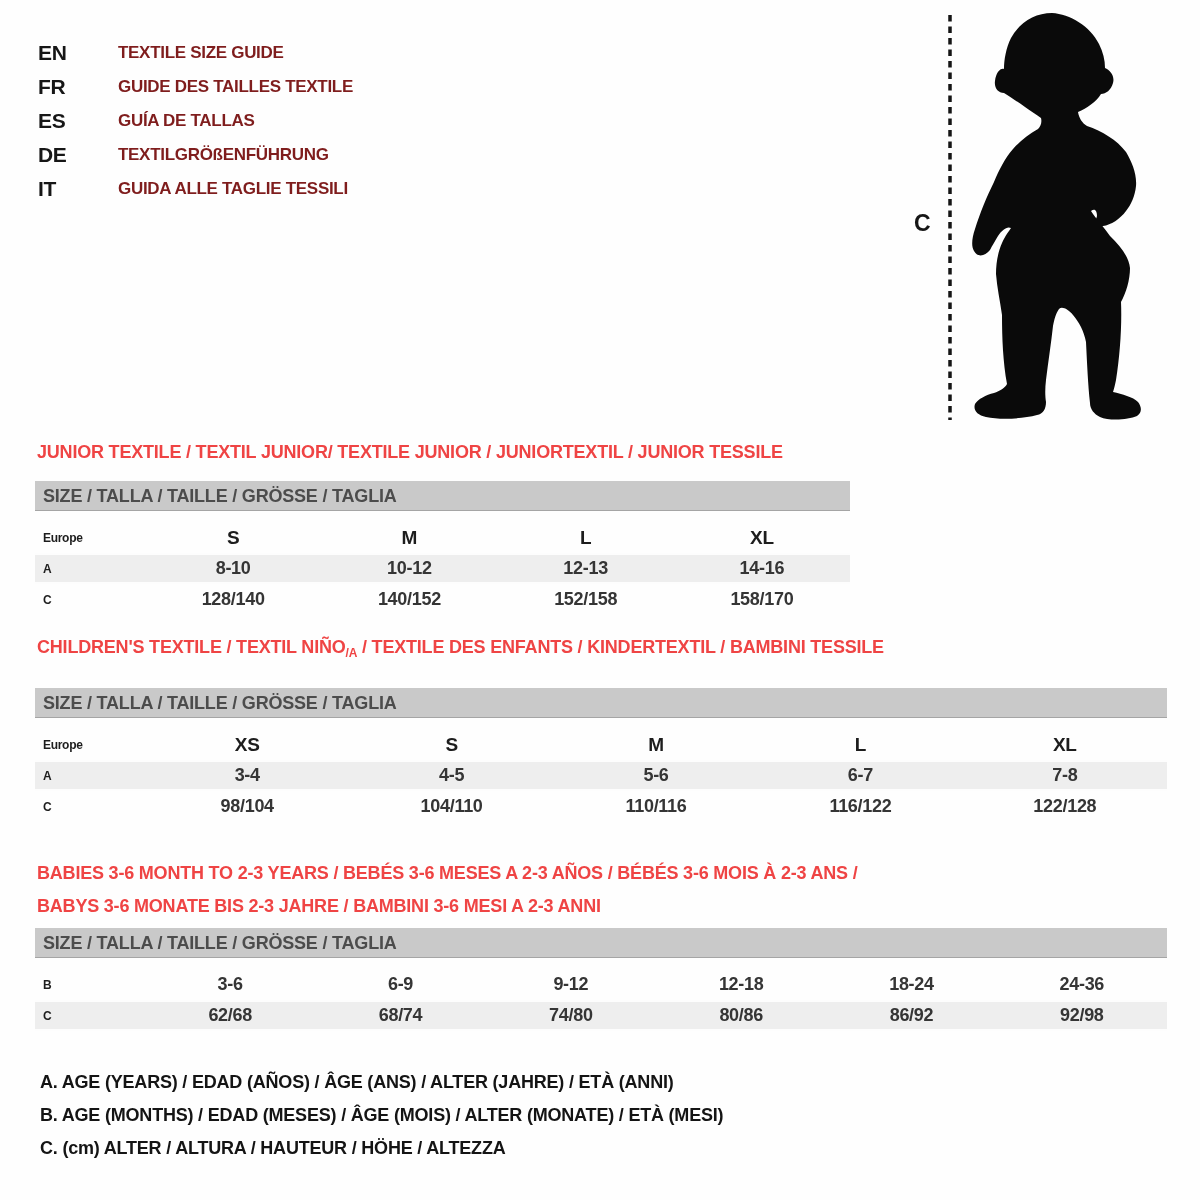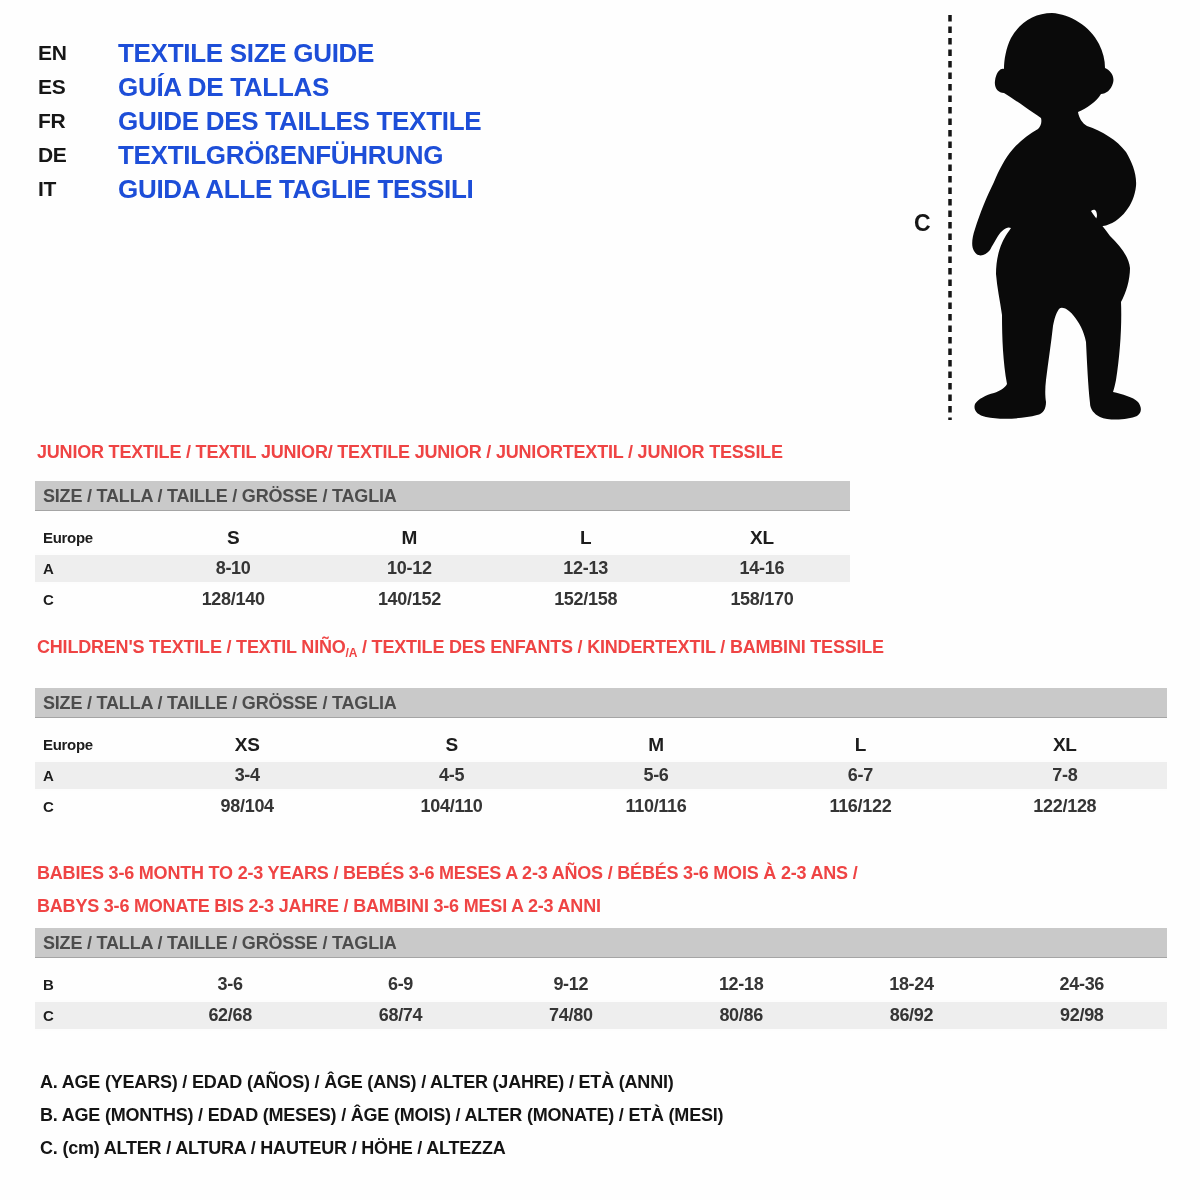--- a/index.html
+++ b/index.html
@@ -3,21 +3,21 @@
 <meta charset="utf-8">
 <style>
   html,body { margin:0; padding:0; }
   body { font-family:"Liberation Sans","DejaVu Sans",sans-serif; background:#ffffff; }
   .canvas { position:relative; width:1200px; height:1200px; background:#fefefe; overflow:hidden; color:#1c1c1c; }
 
   
   .lang-list { position:absolute; left:38px; top:36px; }
   .lang-row { display:flex; height:34px; align-items:center; }
   .lang-code { width:80px; font-weight:bold; font-size:21px; letter-spacing:-0.3px; color:#161616; }
-  .lang-label { font-weight:bold; font-size:26px; letter-spacing:-0.3px; color:#1d4ed8; white-space:nowrap;text-align:center; }
+  .lang-label { font-weight:bold; font-size:17px; letter-spacing:-0.3px; color:#7f1d1d; white-space:nowrap;text-align:center; }
 
   
   .figure-area { position:absolute; left:890px; top:0; width:310px; height:430px; }
   .figure-c { position:absolute; left:914px; top:210px; font-weight:bold; font-size:23px; color:#161616; }
 
   
   .section-title { position:absolute; font-weight:bold; font-size:18px; letter-spacing:-0.2px; color:#ef4444; white-space:nowrap;margin-top:8px; }
   .section-title .sub { font-size:12px; vertical-align:-4px; }
   .title-junior { left:37px; top:434px; }
   .title-children { left:37px; top:629px; }
@@ -25,45 +25,45 @@
 
   
   .size-table { position:absolute; }
   .tbl-junior { left:35px; top:481px; width:815px; }
   .tbl-children { left:35px; top:688px; width:1132px; }
   .tbl-babies { left:35px; top:928px; width:1132px; }
   .band { background:#c9c9c9; color:#4c4c4c; font-weight:bold; font-size:18px; letter-spacing:-0.2px;
           height:30px; line-height:30px; padding-left:8px; border-bottom:1px solid #a5a5a5; margin-bottom:11px; box-sizing:border-box; }
   .trow { display:flex; height:31px; align-items:center; font-weight:bold; }
   .trow.shade { background:#eeeeee; border-top:2px solid #fdfdfd; border-bottom:2px solid #fdfdfd; box-sizing:border-box; }
-  .trow .c0 { width:110px; padding-left:8px; text-align:left; font-size:15px; letter-spacing:-0.3px; color:#1d1d1d; box-sizing:border-box; }
+  .trow .c0 { width:110px; padding-left:8px; text-align:left; font-size:12px; letter-spacing:-0.3px; color:#1d1d1d; box-sizing:border-box; }
   .trow .cv { flex:1; text-align:center; font-size:18px; letter-spacing:-0.3px; color:#353535; }
   .trow.head .cv { font-size:19px; color:#1d1d1d; }
 
   
   .legend { position:absolute; left:40px; top:1066px; line-height:33px; }
   .legend-line { font-weight:bold; font-size:18px; letter-spacing:-0.2px; color:#141414; white-space:nowrap; }
 </style>
 </head>
 <body>
 
 <div class="canvas">
 
   <div class="lang-list">
     <div class="lang-row">
       <span class="lang-code">EN</span>
       <span class="lang-label">TEXTILE SIZE GUIDE</span>
     </div>
     <div class="lang-row">
+      <span class="lang-code">FR</span>
+      <span class="lang-label">GUIDE DES TAILLES TEXTILE</span>
+    </div>
+    <div class="lang-row">
       <span class="lang-code">ES</span>
       <span class="lang-label">GUÍA DE TALLAS</span>
-    </div>
-    <div class="lang-row">
-      <span class="lang-code">FR</span>
-      <span class="lang-label">GUIDE DES TAILLES TEXTILE</span>
     </div>
     <div class="lang-row">
       <span class="lang-code">DE</span>
       <span class="lang-label">TEXTILGRÖßENFÜHRUNG</span>
     </div>
     <div class="lang-row">
       <span class="lang-code">IT</span>
       <span class="lang-label">GUIDA ALLE TAGLIE TESSILI</span>
     </div>
   </div>

